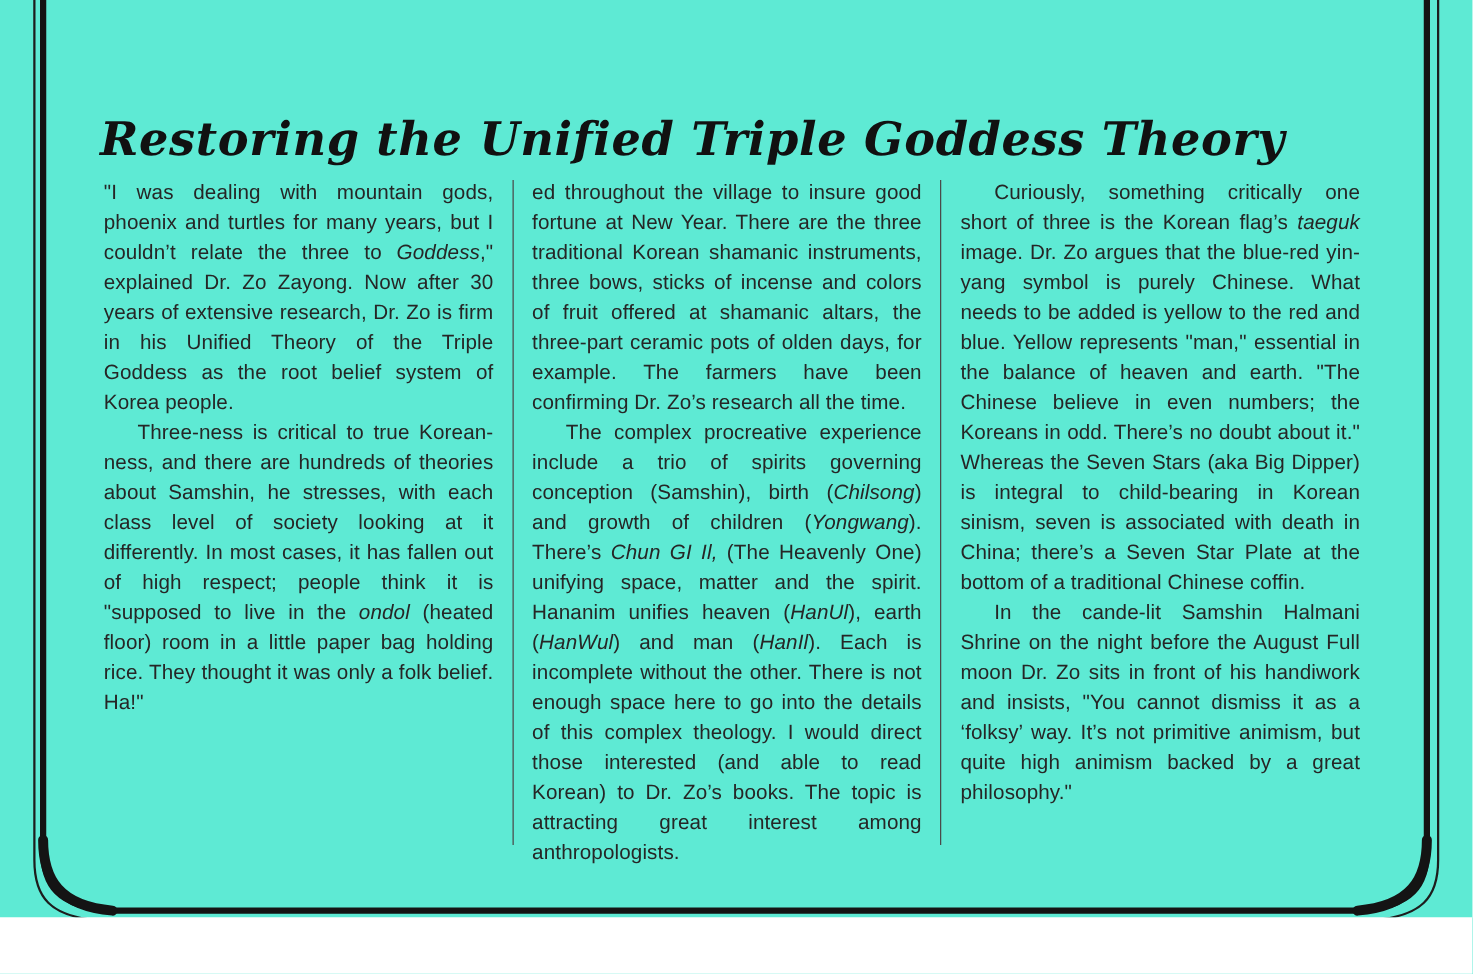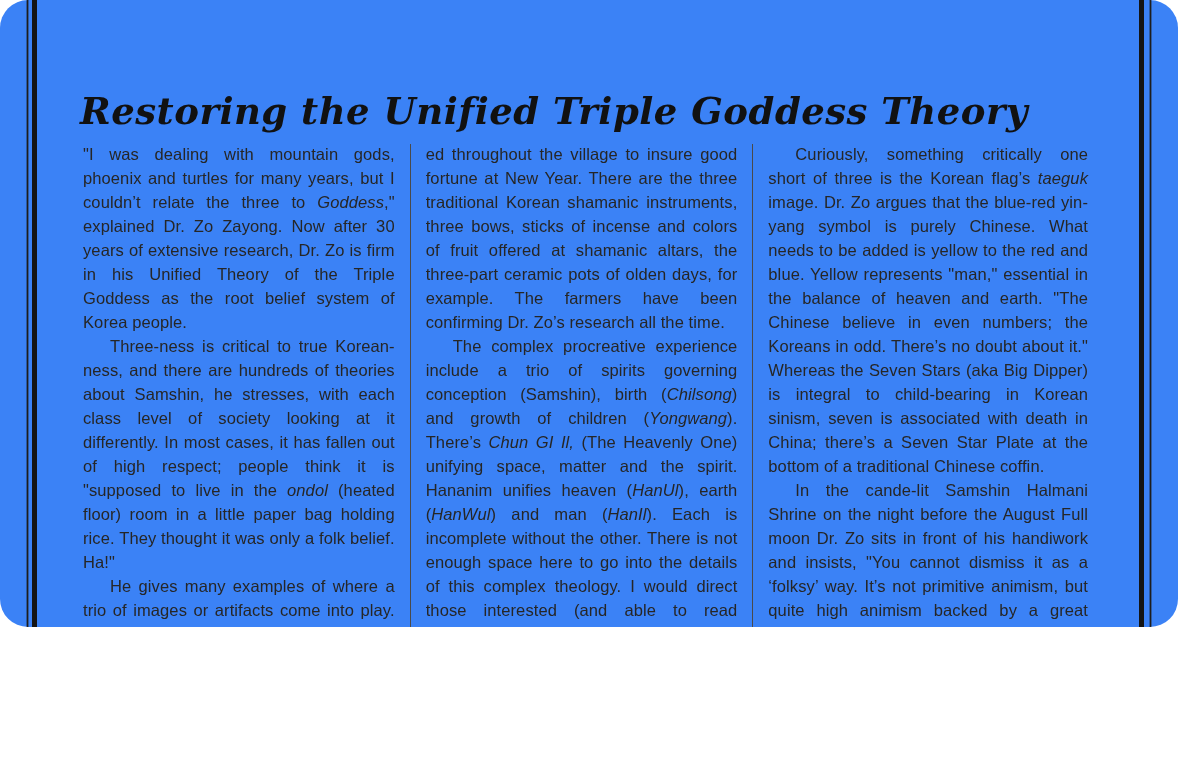--- a/index.html
+++ b/index.html
@@ -1,24 +1,23 @@
 <!DOCTYPE html>
 <html><head>
 <meta charset="utf-8">
 <style>
   html, body { margin: 0; padding: 0; background: #ffffff; }
   .page {
     position: relative;
     width: 1178px;
-    height: 627px;
-    background: #3b82f6;
+    height: 734px;
+    background: #5eead4;
     overflow: hidden;
     font-family: "Liberation Sans", sans-serif;
     color: #242424;
-    border-radius: 28px;
   }
   .border-svg { position: absolute; left: 0; top: 0; }
   .title {
     position: absolute;
     left: 80px;
     top: 64px;
     font-family: "DejaVu Serif", serif;
     font-style: italic;
     font-weight: 600;
     font-size: 37px;
@@ -75,21 +74,20 @@
 
     <path d="M 1141.5 672 C 1141.5 704 1128 725 1086 728.5" fill="none" stroke="#141414" stroke-width="8" stroke-linecap="round"></path>
   </svg>
 
   <h1 class="title">Restoring the Unified Triple Goddess Theory</h1>
 
   <div class="columns">
     <div class="col col-1">
         <p class="para"><span>"I was dealing with mountain gods, phoenix and turtles for many years, but I couldn’t relate the three to </span><i>Goddess</i><span>," explained Dr. Zo Zayong. Now after 30 years of extensive research, Dr. Zo is firm in his Unified Theory of the Triple Goddess as the root belief system of Korea people.</span></p>
         <p class="para indent"><span>Three-ness is critical to true Korean-ness, and there are hundreds of theories about Samshin, he stresses, with each class level of society looking at it differently. In most cases, it has fallen out of high respect; people think it is "supposed to live in the </span><i>ondol</i><span> (heated floor) room in a little paper bag holding rice. They thought it was only a folk belief. Ha!"</span></p>
-        <p class="para indent"><span>He gives many examples of where a trio of images or artifacts come into play. One of his adopted villages near Po’un has a festival where a 40 ton, 75 meter three-strand rice straw rope is created and parad-</span></p>
       </div>
     <div class="col-divider"></div>
     <div class="col col-2">
         <p class="para"><span>ed throughout the village to insure good fortune at New Year. There are the three traditional Korean shamanic instruments, three bows, sticks of incense and colors of fruit offered at shamanic altars, the three-part ceramic pots of olden days, for example. The farmers have been confirming Dr. Zo’s research all the time.</span></p>
         <p class="para indent"><span>The complex procreative experience include a trio of spirits governing conception (Samshin), birth (</span><i>Chilsong</i><span>) and growth of children (</span><i>Yongwang</i><span>). There’s </span><i>Chun GI Il,</i><span> (The Heavenly One) unifying space, matter and the spirit. Hananim unifies heaven (</span><i>HanUl</i><span>), earth (</span><i>HanWul</i><span>) and man (</span><i>HanIl</i><span>). Each is incomplete without the other. There is not enough space here to go into the details of this complex theology. I would direct those interested (and able to read Korean) to Dr. Zo’s books. The topic is attracting great interest among anthropologists.</span></p>
       </div>
     <div class="col-divider"></div>
     <div class="col col-3">
         <p class="para indent"><span>Curiously, something critically one short of three is the Korean flag’s </span><i>taeguk</i><span> image. Dr. Zo argues that the blue-red yin-yang symbol is purely Chinese. What needs to be added is yellow to the red and blue. Yellow represents "man," essential in the balance of heaven and earth. "The Chinese believe in even numbers; the Koreans in odd. There’s no doubt about it." Whereas the Seven Stars (aka Big Dipper) is integral to child-bearing in Korean sinism, seven is associated with death in China; there’s a Seven Star Plate at the bottom of a traditional Chinese coffin.</span></p>
         <p class="para indent"><span>In the cande-lit Samshin Halmani Shrine on the night before the August Full moon Dr. Zo sits in front of his handiwork and insists, "You cannot dismiss it as a ‘folksy’ way. It’s not primitive animism, but quite high animism backed by a great philosophy."</span></p>

